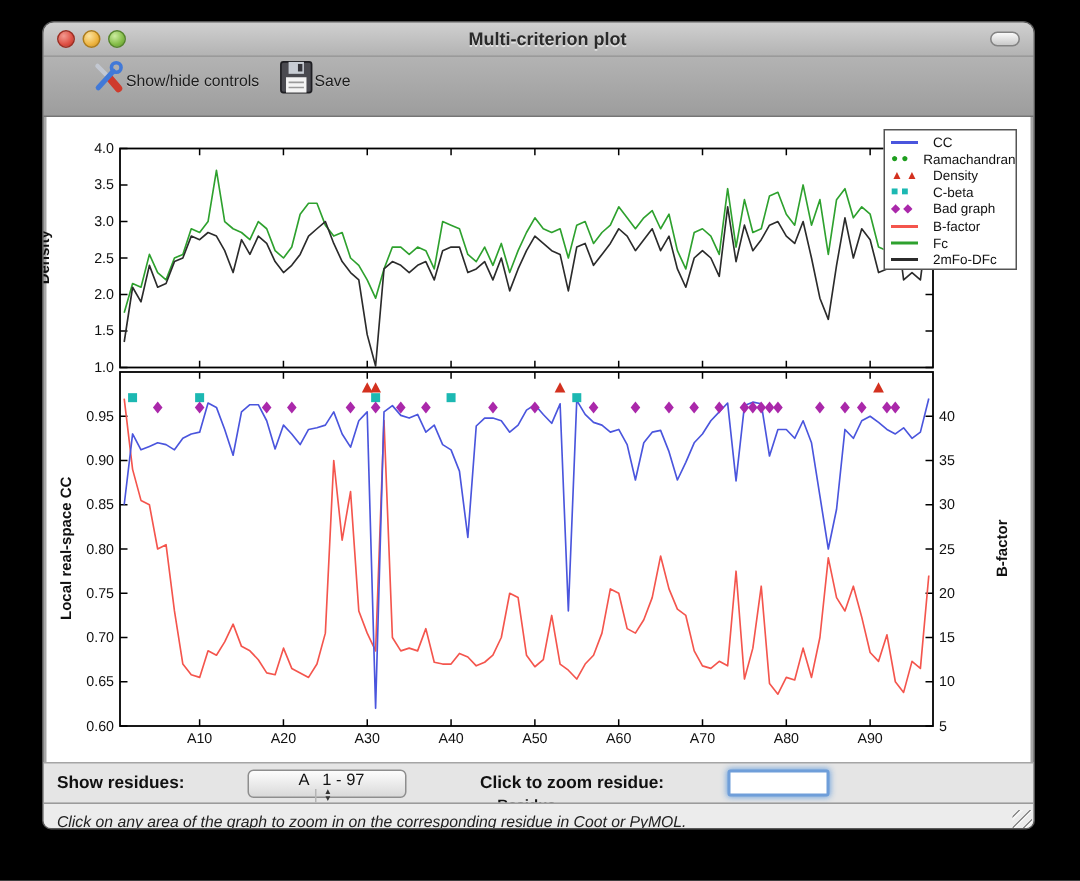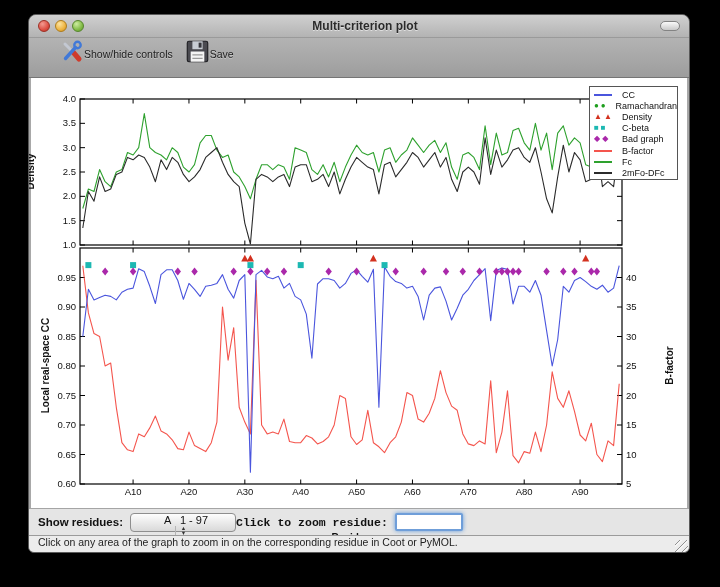--- a/index.html
+++ b/index.html
@@ -28,32 +28,32 @@
   .axlabel{position:absolute;font-size:10px;font-weight:bold;color:#111;text-align:center;}
   .rot{transform:rotate(-90deg);}
   .legend{position:absolute;left:558px;top:8px;width:89px;height:94px;background:#fff;
     border:1.5px solid #555;box-sizing:border-box;padding:2px 0 0 4px;}
   .leg-row{display:flex;align-items:center;height:11.2px;}
   .leg-sym{width:26px;display:flex;align-items:center;justify-content:flex-start;gap:2px;}
   .leg-line{display:inline-block;width:18px;height:2px;}
   .leg-glyph{font-size:8px;line-height:8px;}
   .leg-lbl{font-size:9px;color:#111;margin-left:2px;white-space:nowrap;}
   .controls{height:26px;background:#e5e5e5;border-top:1px solid #a5a5a5;
-    display:flex;align-items:center;padding-left:9px;font-size:11.5px;color:#111;}
+    display:flex;align-items:center;padding-left:9px;font-size:11.5px;color:#111;gap:35px;}
   .ctl-label{font-weight:bold;white-space:pre;}
   .popup{margin-left:7px;width:106px;height:19px;border:1px solid #8e8e8e;border-radius:4px;
     background:linear-gradient(#fdfdfd,#d9d9d9);display:flex;align-items:center;box-sizing:border-box;flex-direction:column;}
   .popup .val{flex:1;font-size:11px;padding-left:6px;white-space:pre;color:#111;}
   .popup .arrows{width:15px;height:100%;border-left:1px solid #b5b5b5;display:flex;flex-direction:column;
     align-items:center;justify-content:center;font-size:5.5px;line-height:5px;color:#333;}
-  .zoom-label{font-weight:bold;font-family:Liberation Mono, monospace;}
+  .zoom-label{margin-left:14px;font-weight:bold;}
   .zoom-input{margin-left:7px;width:60px;height:14px;border:2px solid #6f9ed9;border-radius:2px;
     background:#fff;box-shadow:0 0 4px rgba(92,152,219,0.95);outline:none;font-size:11px;padding:0 2px;}
   .statusbar{height:18px;background:#ececec;border-top:1px solid #9b9b9b;display:flex;
-    align-items:flex-start;padding-left:9px;font-size:10.5px;color:#222;position:relative;}
+    align-items:flex-end;padding-left:9px;font-size:10.5px;color:#222;position:relative;font-style:italic;}
   .grip{position:absolute;right:1px;bottom:1px;width:13px;height:13px;
     background:repeating-linear-gradient(135deg,transparent 0 3px,#8f8f8f 3px 4px,#f5f5f5 4px 5px);}
 </style>
 </head>
 <body>
 
 <div class="window">
   <div class="titlebar">
     <span class="tl red"></span>
     <span class="tl yellow"></span>

